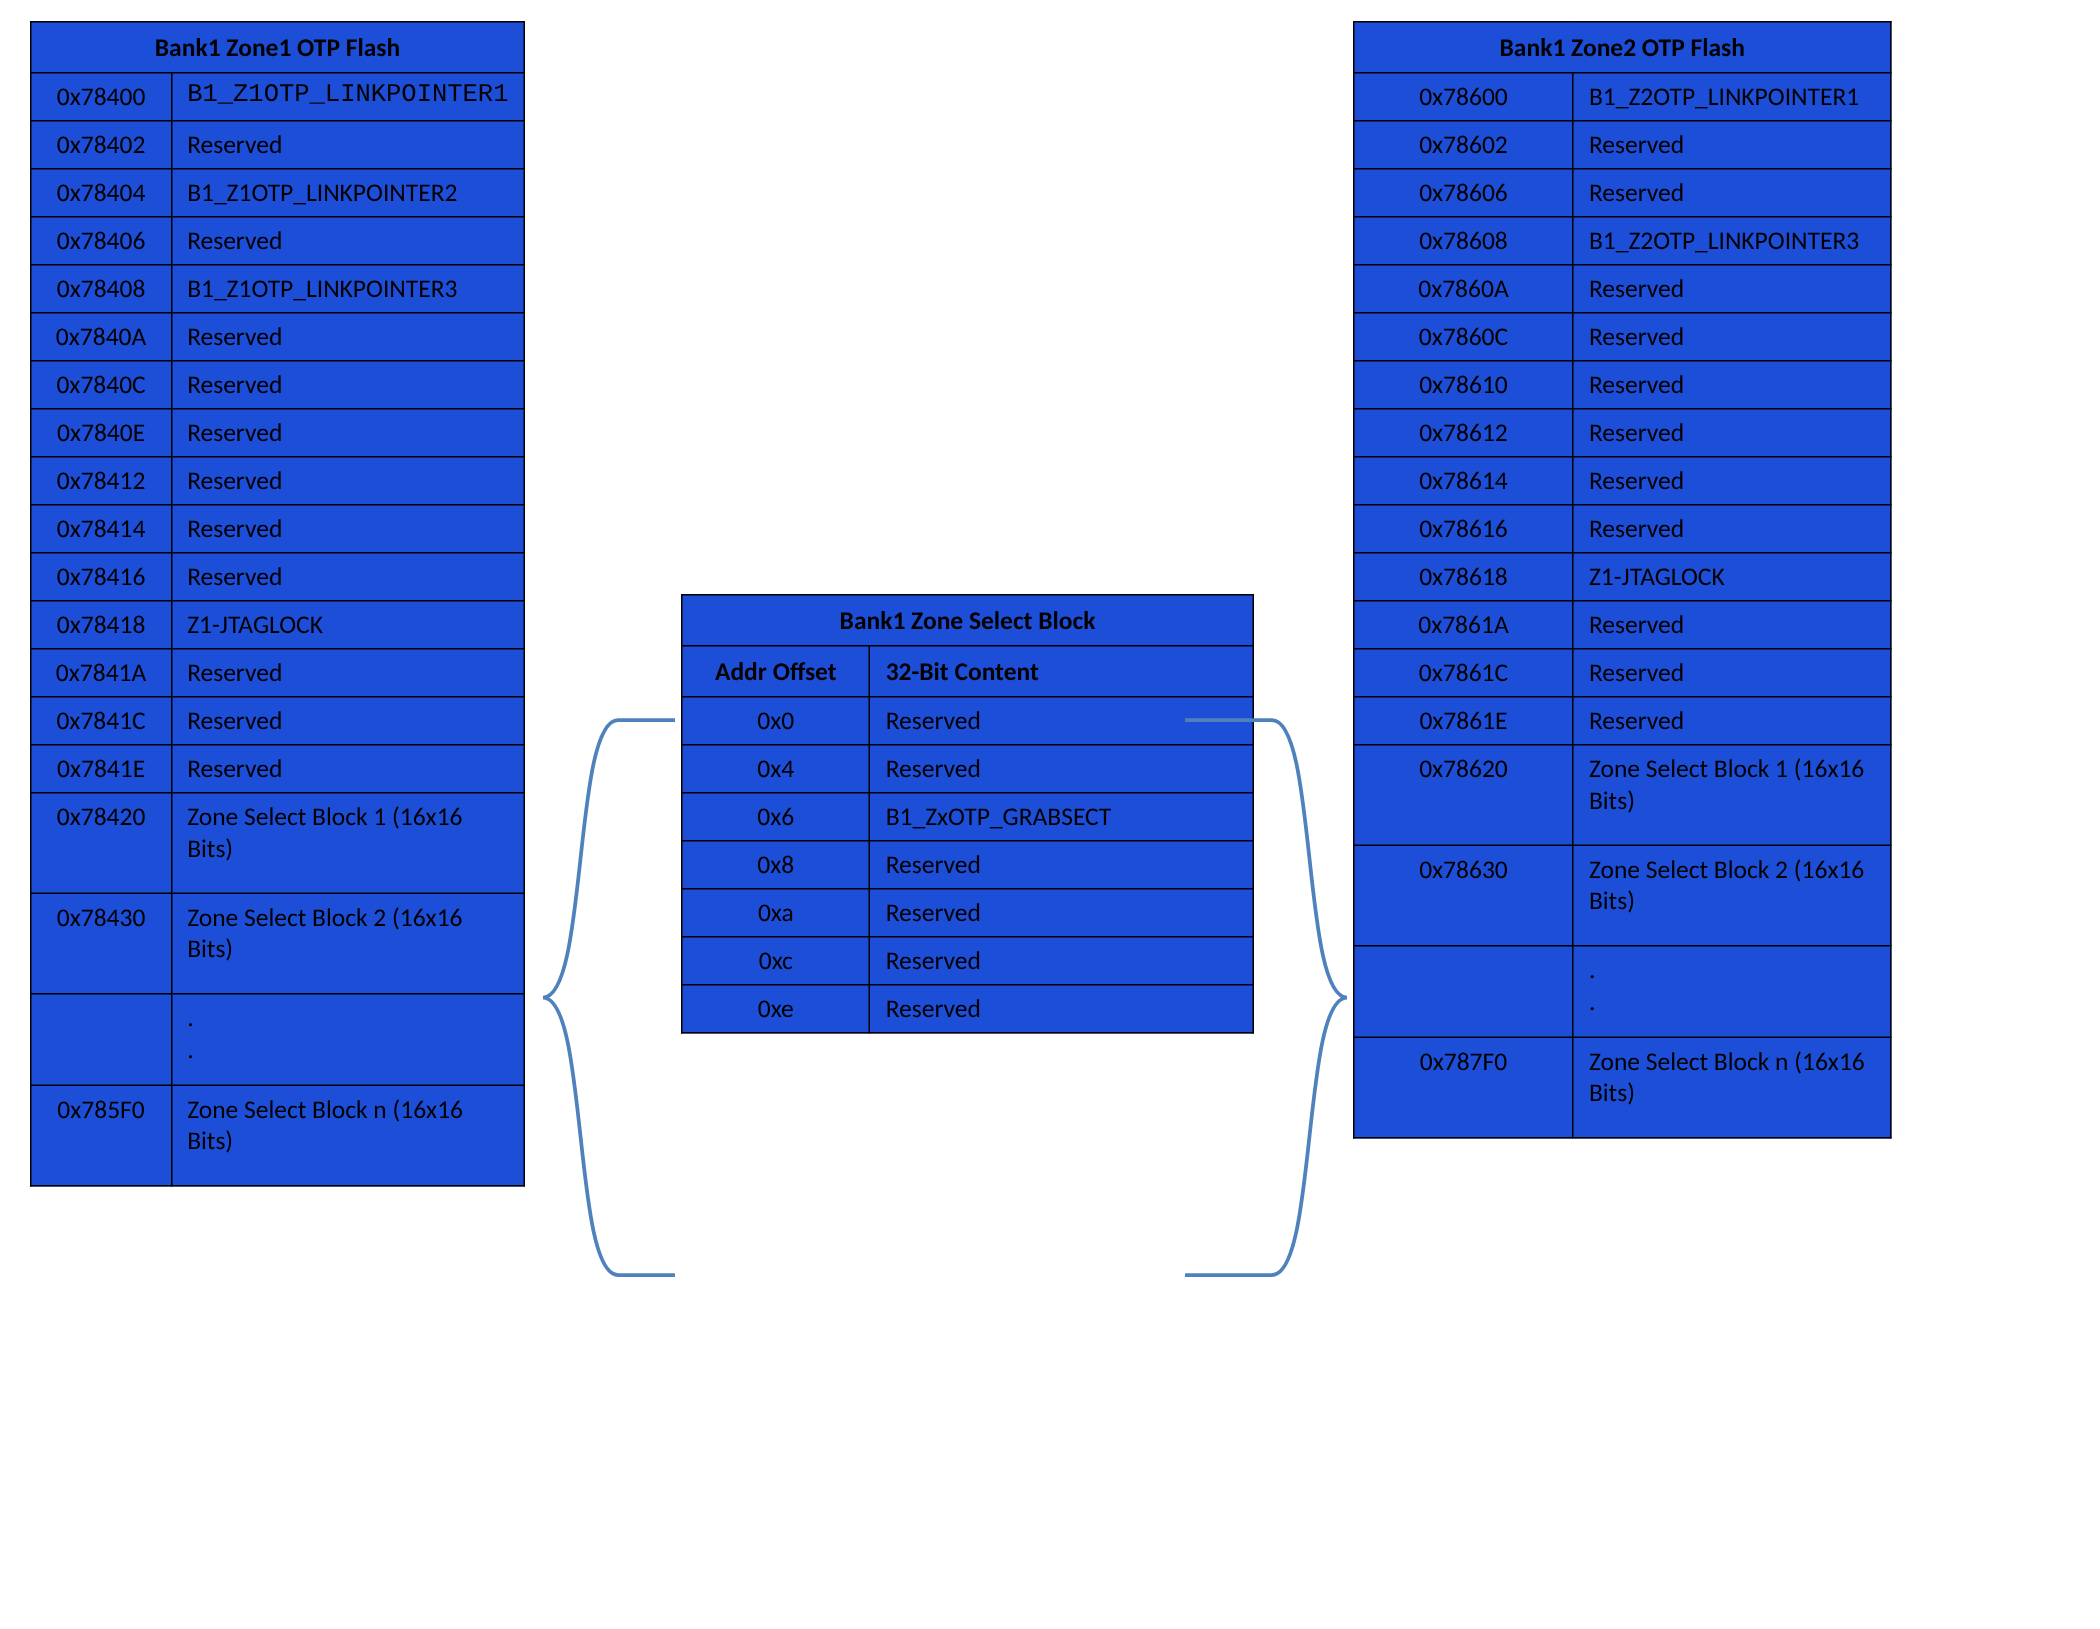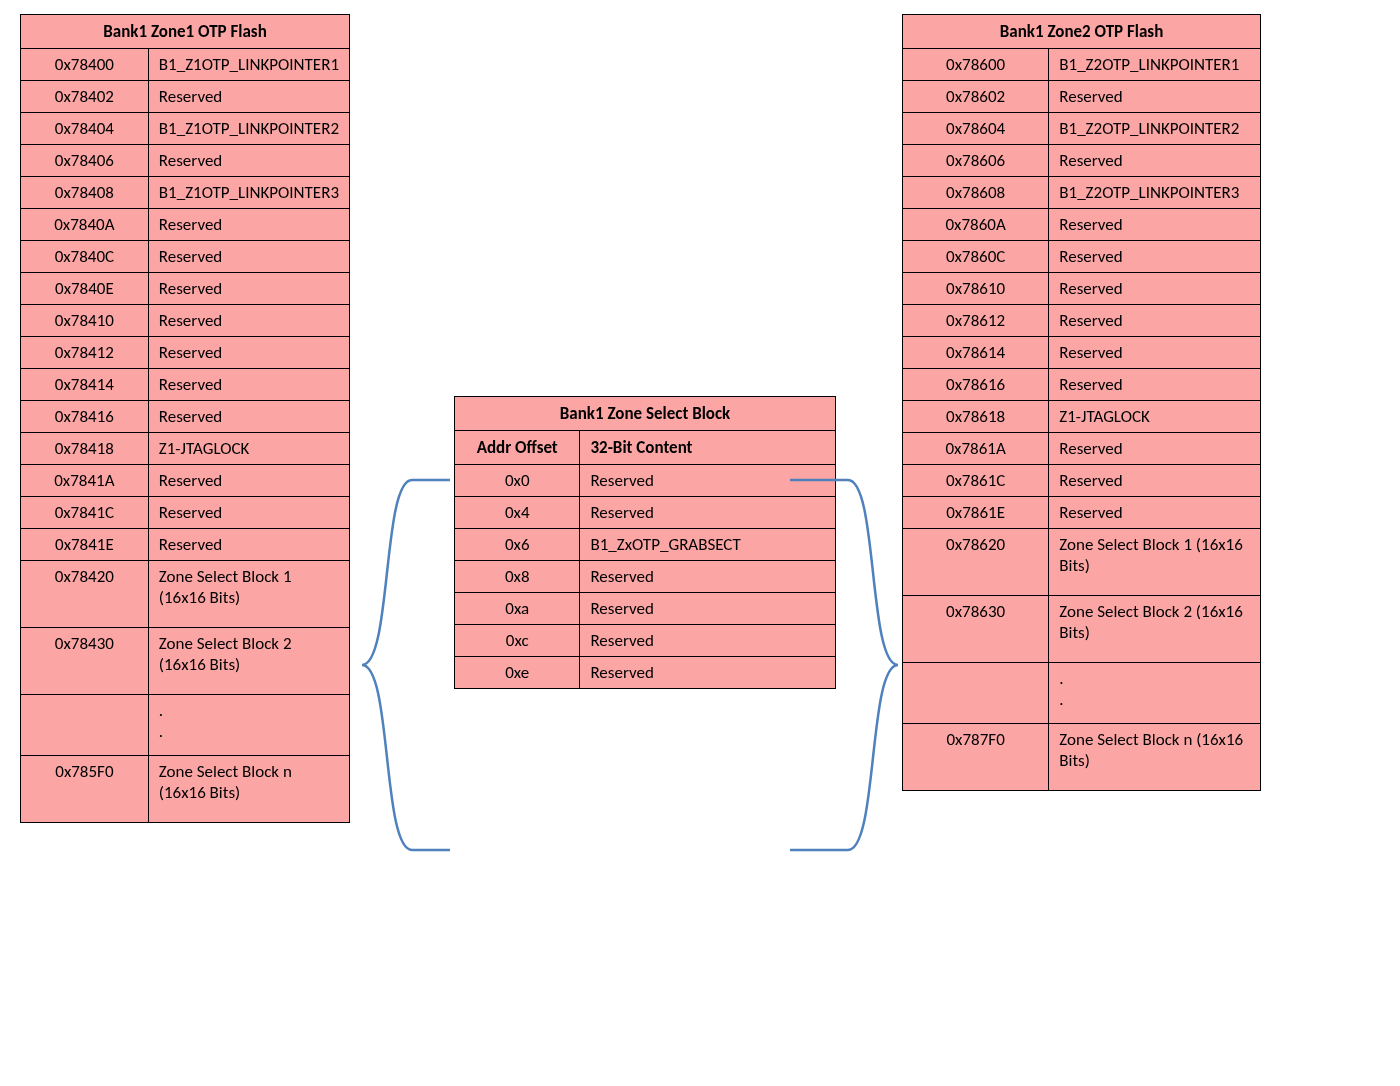--- a/index.html
+++ b/index.html
@@ -11,21 +11,21 @@
     padding: 10px;
   }
   .wrap {
     position: relative;
     width: 1380px;
     height: 1066px;
   }
   table.mem {
     border-collapse: collapse;
     position: absolute;
-    background: #fca5a5;
+    background: #1d4ed8;
   }
   table.mem th, table.mem td {
     border: 1.5px solid #000;
     padding: 5px 10px;
     vertical-align: top;
     text-align: left;
   }
   table.mem th {
     font-weight: bold;
     text-align: center;
@@ -56,21 +56,21 @@
 
   <table class="mem left">
     <thead>
       <tr>
           <th colspan="2">Bank1 Zone1 OTP Flash</th>
         </tr>
     </thead>
     <tbody>
         <tr>
           <td>0x78400</td>
-          <td style="white-space: pre-line;">B1_Z1OTP_LINKPOINTER1</td>
+          <td style="white-space: pre-line; font-family: Liberation Mono, monospace;">B1_Z1OTP_LINKPOINTER1</td>
         </tr>
         <tr>
           <td>0x78402</td>
           <td style="white-space: pre-line;">Reserved</td>
         </tr>
         <tr>
           <td>0x78404</td>
           <td style="white-space: pre-line;">B1_Z1OTP_LINKPOINTER2</td>
         </tr>
         <tr>
@@ -84,24 +84,20 @@
         <tr>
           <td>0x7840A</td>
           <td style="white-space: pre-line;">Reserved</td>
         </tr>
         <tr>
           <td>0x7840C</td>
           <td style="white-space: pre-line;">Reserved</td>
         </tr>
         <tr>
           <td>0x7840E</td>
-          <td style="white-space: pre-line;">Reserved</td>
-        </tr>
-        <tr>
-          <td>0x78410</td>
           <td style="white-space: pre-line;">Reserved</td>
         </tr>
         <tr>
           <td>0x78412</td>
           <td style="white-space: pre-line;">Reserved</td>
         </tr>
         <tr>
           <td>0x78414</td>
           <td style="white-space: pre-line;">Reserved</td>
         </tr>
@@ -152,24 +148,20 @@
         </tr>
     </thead>
     <tbody>
         <tr>
           <td>0x78600</td>
           <td style="white-space: pre-line;">B1_Z2OTP_LINKPOINTER1</td>
         </tr>
         <tr>
           <td>0x78602</td>
           <td style="white-space: pre-line;">Reserved</td>
-        </tr>
-        <tr>
-          <td>0x78604</td>
-          <td style="white-space: pre-line;">B1_Z2OTP_LINKPOINTER2</td>
         </tr>
         <tr>
           <td>0x78606</td>
           <td style="white-space: pre-line;">Reserved</td>
         </tr>
         <tr>
           <td>0x78608</td>
           <td style="white-space: pre-line;">B1_Z2OTP_LINKPOINTER3</td>
         </tr>
         <tr>

